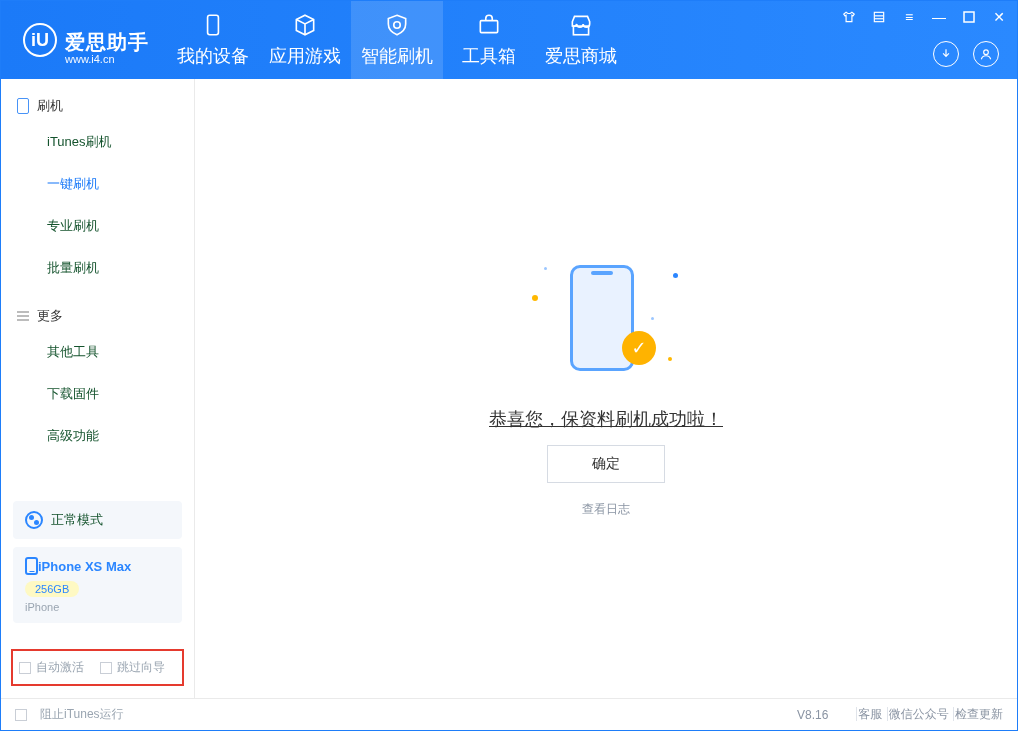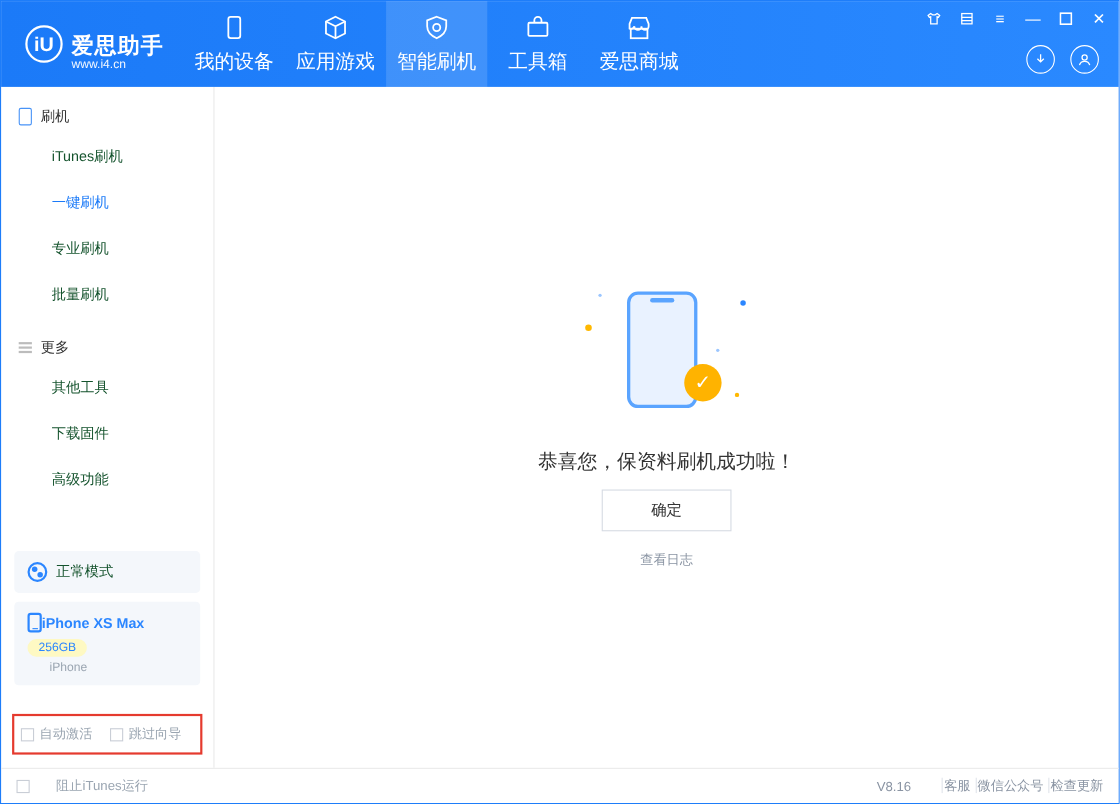--- a/index.html
+++ b/index.html
@@ -34,41 +34,41 @@
   .sidebar-spacer { flex:1; }
   .mode-card { margin: 8px 12px; background:#f4f7fb; border-radius:4px; padding:10px 12px; display:flex; align-items:center; gap:8px; color:#14532d; font-size:13px;}
   .mode-card .ic { width:18px; height:18px; border:2px solid #2b86ff; border-radius:50%; position:relative;}
   .mode-card .ic::before, .mode-card .ic::after { content:""; position:absolute; width:5px; height:5px; background:#2b86ff; border-radius:50%;}
   .mode-card .ic::before{ left:2px; top:2px;} .mode-card .ic::after{ right:2px; bottom:2px;}
   .device-card { margin: 0 12px 8px; background:#f4f7fb; border-radius:4px; padding:10px 12px; color:#446;}
   .device-card .row1{ display:flex; align-items:center; gap:0; font-weight:600; color:#2b86ff; font-size:13px;}
   .device-card .phone-ic{ width:13px; height:18px; border:2px solid #2b86ff; border-radius:3px; position:relative;}
   .device-card .phone-ic::after{ content:""; position:absolute; bottom:1px; left:50%; transform:translateX(-50%); width:5px; height:1.5px; background:#2b86ff;}
   .device-card .badge { display:inline-block; margin-top:6px; background:#fef9c3; color:#2b86ff; font-size:11px; padding:2px 10px; border-radius:10px;}
-  .device-card .sub { font-size:11px; color:#9aa5b1; margin-top:4px;margin-left:20px;}
+  .device-card .sub { font-size:11px; color:#9aa5b1; margin-top:4px;}
   .red-box { margin: 18px 10px 12px; border:2px solid #e53a2e; padding:8px 6px; display:flex; gap:16px; align-items:center;}
   .chk { display:flex; align-items:center; gap:5px; font-size:12px; color:#9aa5b1; cursor:pointer;}
   .chk .box { width:12px; height:12px; border:1px solid #c9ced6;}
   
   .main { flex:1; display:flex; flex-direction:column; align-items:center; justify-content:center; position:relative; color:#333;}
   .illus { position:relative; width:140px; height:120px; margin-bottom:28px;}
   .illus .star { position:absolute; width:6px; height:6px; background:#ffb800; border-radius:50%;}
   .illus .star.s1{ left:-4px; top:36px;} .illus .star.s2{ right:-2px; top:14px; background:#2b86ff; width:5px; height:5px;}
   .illus .star.s3{ right:4px; bottom:18px; width:4px; height:4px; background:#ffb800;}
   .illus .dot { position:absolute; width:3px; height:3px; border-radius:50%; background:#9bc6ff;}
   .illus .dot.d1{ left:8px; top:8px;} .illus .dot.d2{ right:22px; top:58px;}
   .illus .phone { position:absolute; left:34px; top:6px; width:64px; height:106px; border:3px solid #5aa4ff; border-radius:10px; background:#e9f2ff;}
   .illus .phone::after{ content:""; position:absolute; top:3px; left:50%; transform:translateX(-50%); width:22px; height:4px; background:#5aa4ff; border-radius:3px;}
   .illus .check { position:absolute; right:20px; bottom:14px; width:34px; height:34px; background:#ffb300; border-radius:50%; display:flex; align-items:center; justify-content:center; color:#fff; font-size:18px;}
-  .main-msg { font-size:18px; color:#333; margin-bottom:14px;}
+  .main-msg { font-size:18px; color:#333; margin-bottom:14px;text-decoration:underline;}
   .ok-btn { border:1px solid #d6dbe3; background:#fff; padding:9px 44px; font-size:14px; color:#333; cursor:pointer; margin-bottom:18px;}
   .log-link { font-size:12px; color:#8a94a3; cursor:pointer;}
   
   .footer { height:32px; border-top:1px solid #eaeaea; display:flex; align-items:center; font-size:12px; color:#8a94a3; padding:0 14px; gap:10px;}
-  .footer .left { display:flex; align-items:center; gap:24px;}
+  .footer .left { display:flex; align-items:center; gap:13px;}
   .footer .spacer { flex:1;}
   .footer .ver { margin-right: 18px;}
   .footer .links span { padding:0 1px; cursor:pointer; border-left:1px solid #e0e4ea;}
   .footer .links span:last-child{ padding-right:0;}
 </style>
 </head>
 <body>
 
 <div class="window">
 

